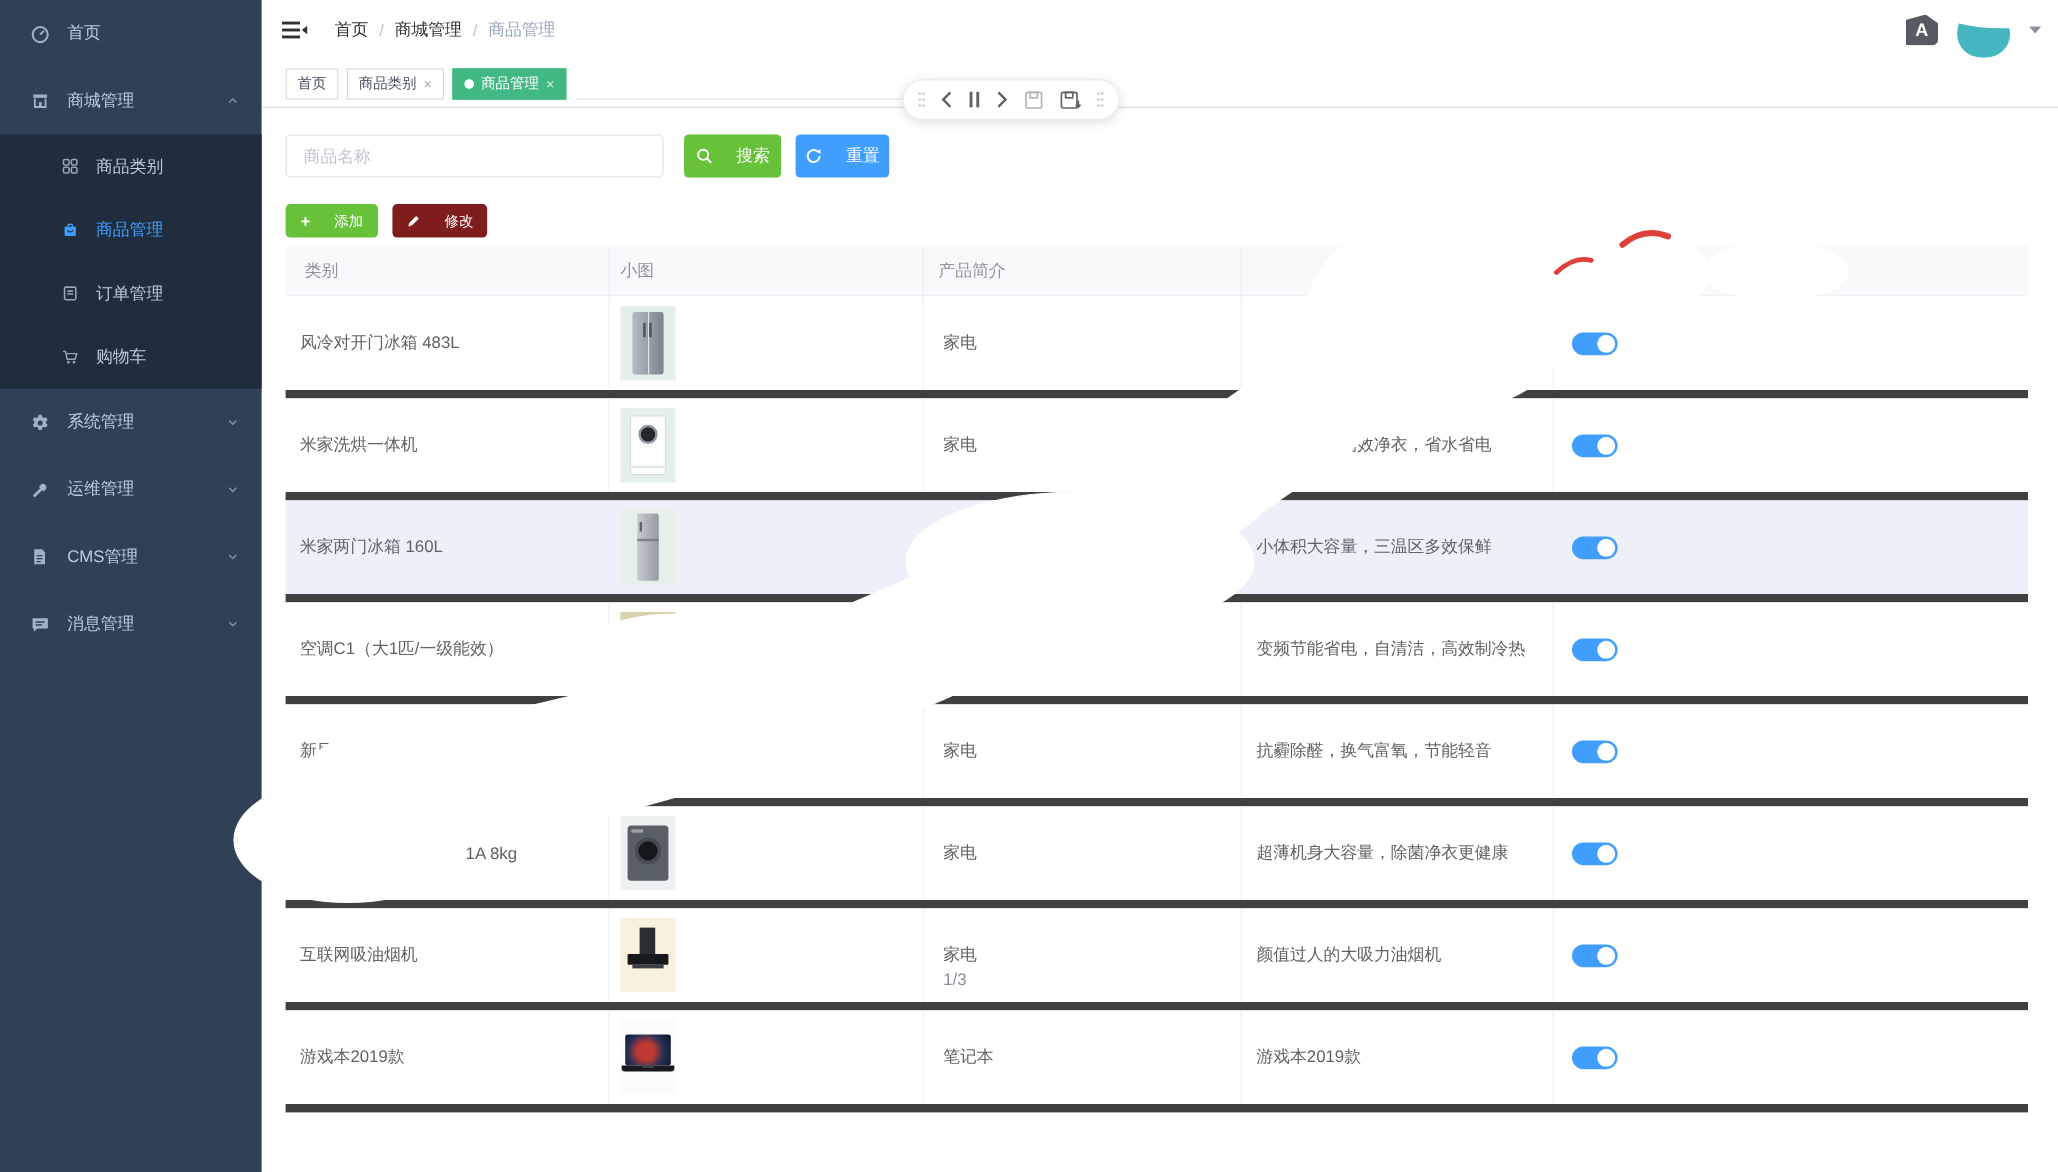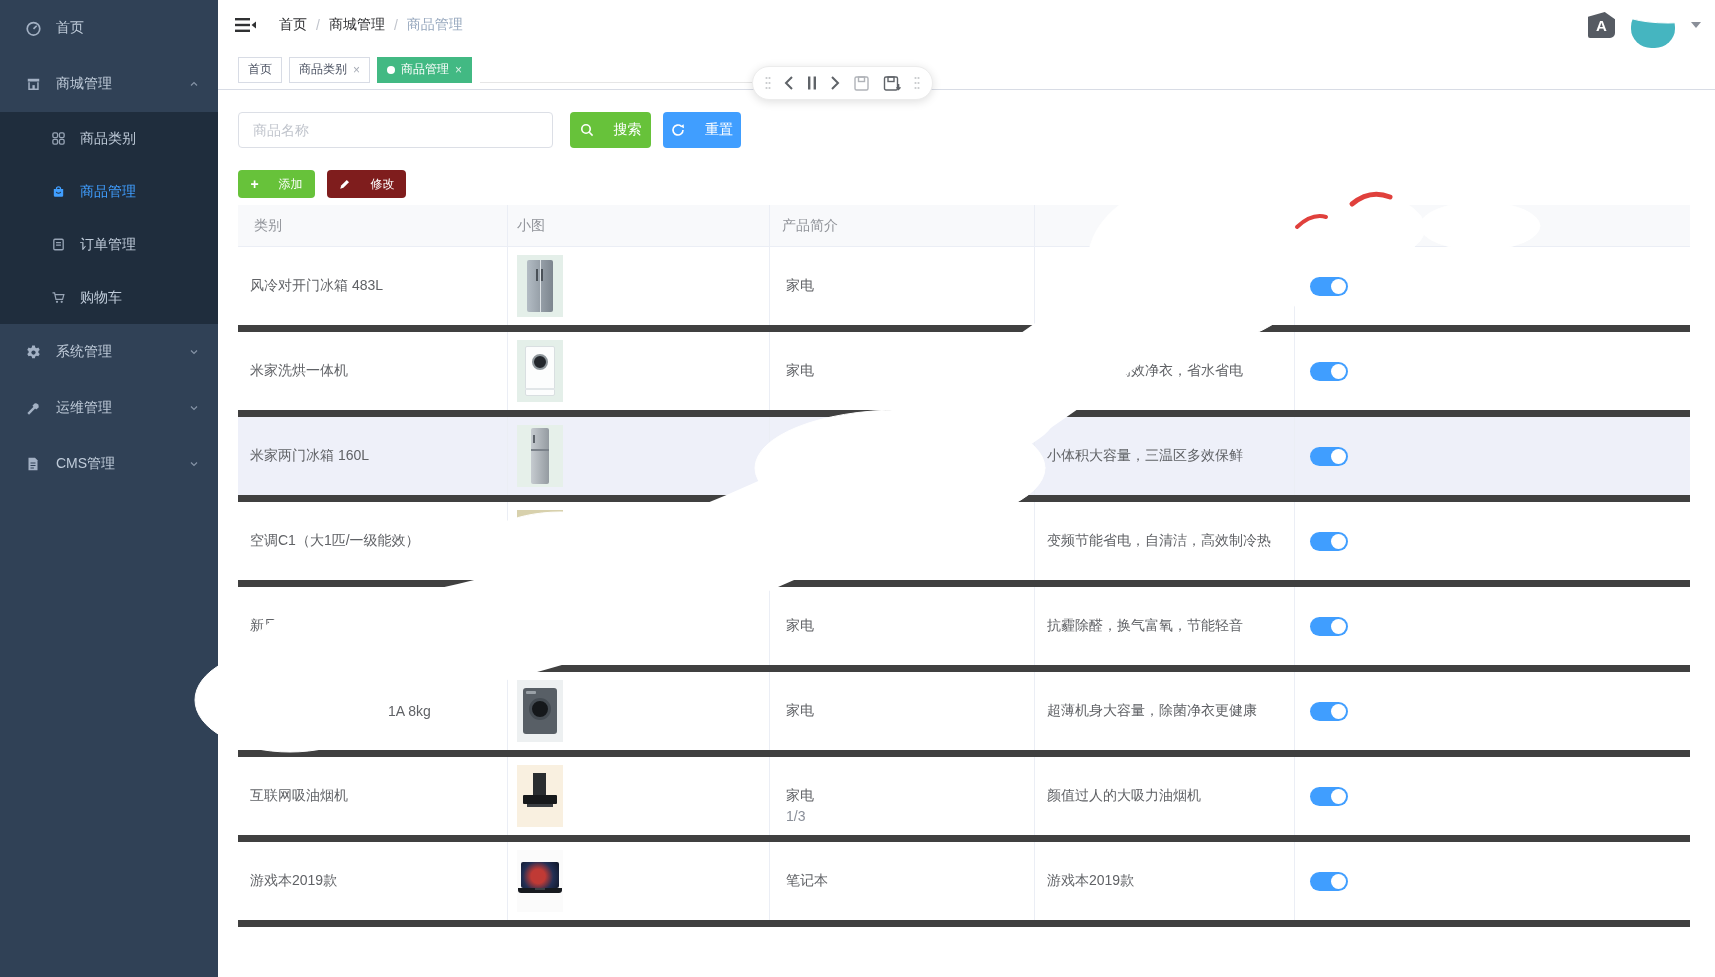--- a/index.html
+++ b/index.html
@@ -238,20 +238,34 @@
         </svg>
     </span>
     <span class="ml">CMS管理</span>
     <span class="chev">
       <svg class="icon" width="12" height="12" viewBox="0 0 16 16" fill="none" stroke="currentColor" stroke-width="1.6">
           <polyline points="4,6 8,10 12,6"></polyline>
         </svg>
     </span>
   </div>
 
+  <div class="menu-item">
+    <span class="mi">
+      <svg class="icon" width="17" height="17" viewBox="0 0 16 16">
+          <path d="M2 3 h12 v8 H6 l-3 2.6 V11 H2 z" fill="currentColor"></path>
+          <path d="M4.5 6 h7 M4.5 8.3 h5" stroke="#304156" stroke-width="1.1"></path>
+        </svg>
+    </span>
+    <span class="ml">消息管理</span>
+    <span class="chev">
+      <svg class="icon" width="12" height="12" viewBox="0 0 16 16" fill="none" stroke="currentColor" stroke-width="1.6">
+          <polyline points="4,6 8,10 12,6"></polyline>
+        </svg>
+    </span>
+  </div>
 </aside>
 
 <div class="main">
   <header class="navbar">
     <span class="hamburger">
       <svg width="22" height="18" viewBox="0 0 22 18">
           <rect x="0" y="2" width="15" height="2.4" fill="#303133"></rect>
           <rect x="0" y="7.8" width="15" height="2.4" fill="#303133"></rect>
           <rect x="0" y="13.6" width="15" height="2.4" fill="#303133"></rect>
           <polygon points="21,5.5 21,12.5 16.5,9" fill="#303133"></polygon>

